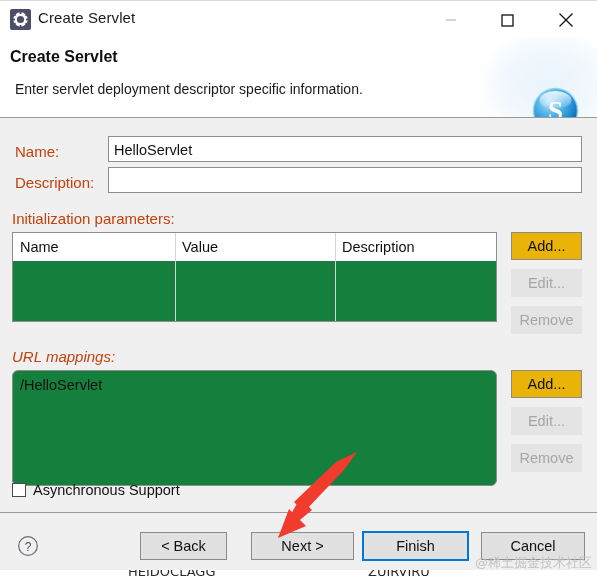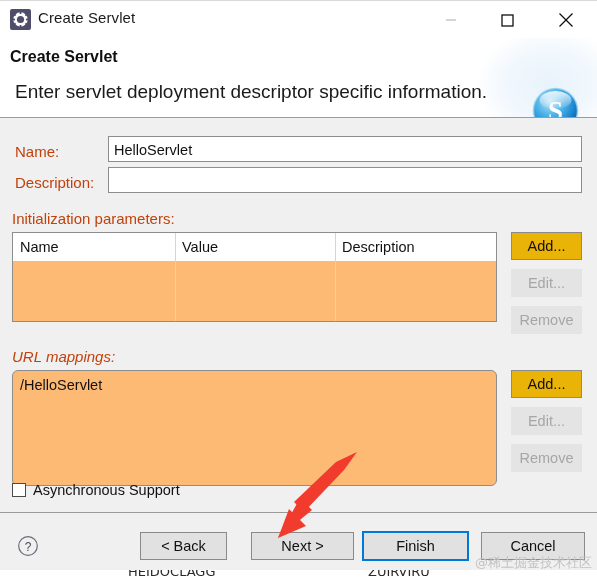--- a/index.html
+++ b/index.html
@@ -52,21 +52,21 @@
     box-sizing:border-box;
     overflow:hidden;
   }
   .header-title{
     position:absolute;left:10px;top:10px;
     font-size:16px;font-weight:bold;color:#101010;
     white-space:nowrap;
   }
   .header-desc{
     position:absolute;left:15px;top:43px;
-    font-size:19px;color:#1a1a1a;
+    font-size:14px;color:#1a1a1a;
     white-space:nowrap;
   }
   .header-glow{
     position:absolute;right:0;top:-10px;width:120px;height:95px;
     background:radial-gradient(ellipse at 60% 60%, #e8f3fb 0%, #f2f8fd 45%, #ffffff 72%);
   }
   .header-logo{
     position:absolute;left:531px;top:48px;width:49px;height:49px;
   }
 
@@ -87,21 +87,21 @@
     box-sizing:border-box;
     font-size:14.5px;color:#111111;
     padding:2px 0 0 5px;
     line-height:22px;
     white-space:nowrap;
     overflow:hidden;
   }
   
   .tablebox{
     position:absolute;
-    background:#fdba74;
+    background:#15803d;
     border:1px solid #8d8d8d;
     box-sizing:border-box;
     overflow:hidden;
     padding-left:40px;
   }
   .thead{
     position:absolute;left:0;top:0;right:0;height:28px;
     background:#ffffff;
   }
   .th{

